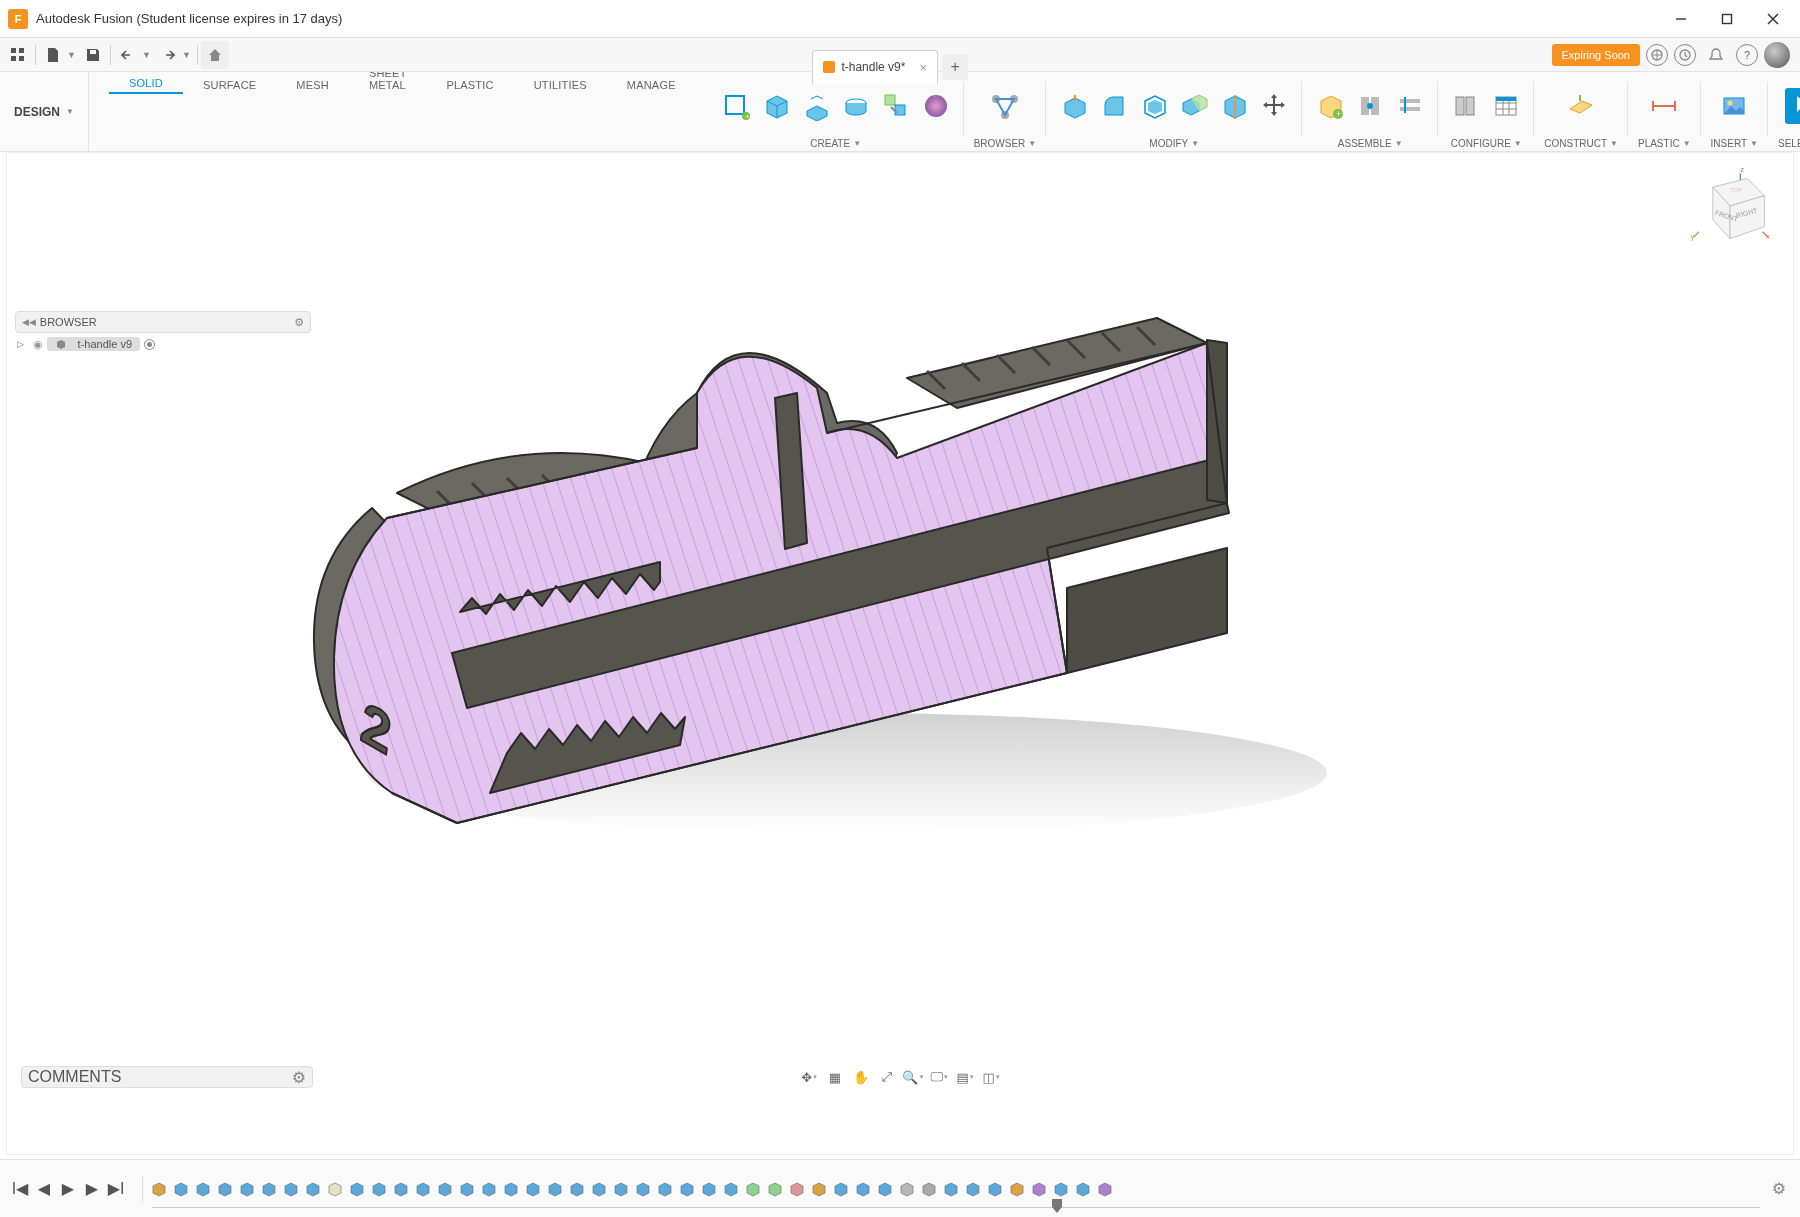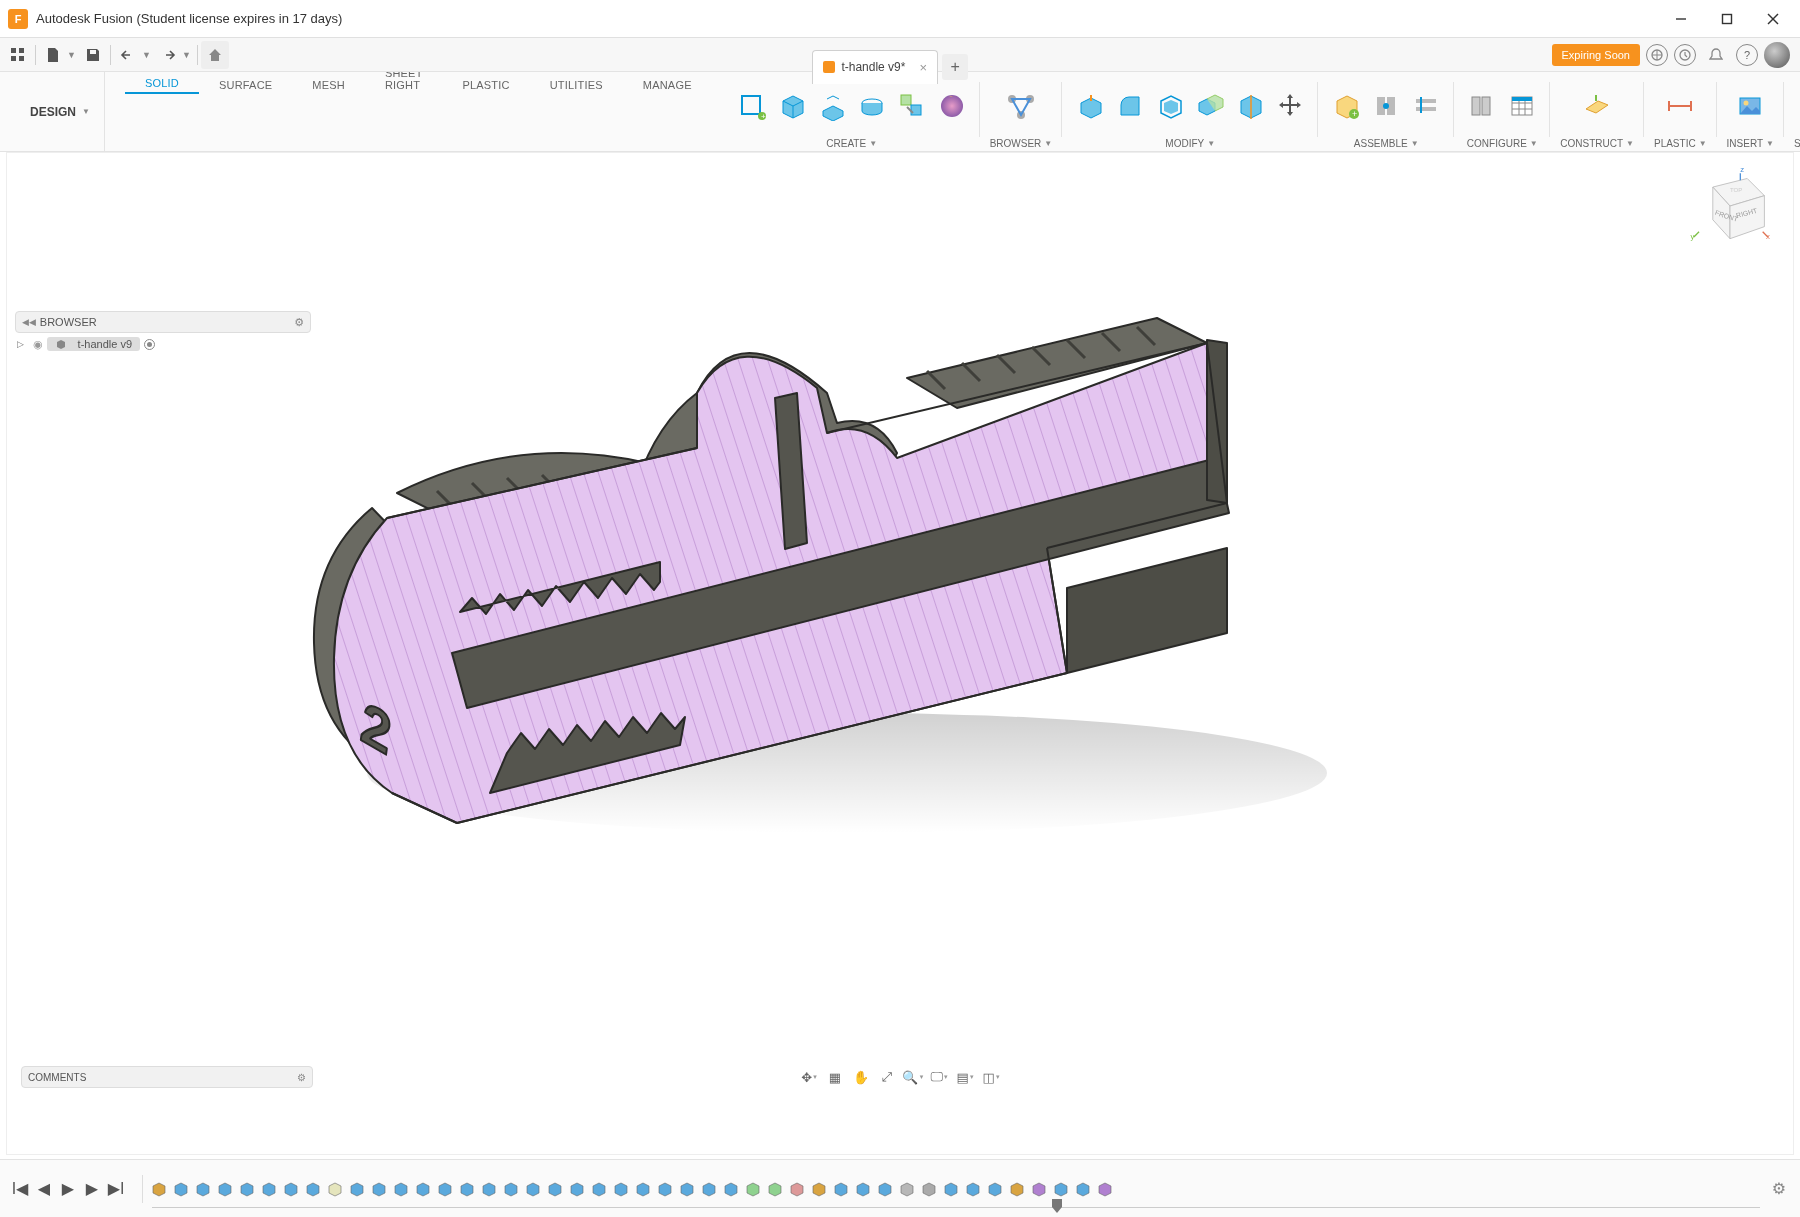--- a/index.html
+++ b/index.html
@@ -23,21 +23,21 @@
 .qat .doctab .cube-icon { width: 12px; height: 12px; background: #f7921e; border-radius: 2px; }
 .qat .doctab .close { color: #999; font-size: 13px; margin-left: 8px; }
 .qat .newtab { width: 26px; height: 26px; background: #eee; border-radius: 3px; display: flex; align-items: center; justify-content: center; color: #666; font-size: 16px; margin-left: 4px; }
 .qat .rightgrp { display: flex; align-items: center; gap: 6px; padding-right: 6px; }
 .qat .expiring { background: #f7921e; color: #fff; font-size: 11px; padding: 5px 10px; border-radius: 3px; }
 .qat .circicon { width: 22px; height: 22px; border-radius: 50%; border: 1.5px solid #888; display: flex; align-items: center; justify-content: center; font-size: 11px; color: #666; }
 .qat .avatar { width: 26px; height: 26px; border-radius: 50%; background: radial-gradient(circle at 40% 35%, #ccc, #555); }
 
 
 .ribbon { height: 80px; background: #fafafa; border-bottom: 1px solid #e3e3e3; display: flex; align-items: stretch; }
-.workspace { width: 118px; display: flex; align-items: center; justify-content: center; border-right: 1px solid #e3e3e3; padding-left: 16px; }
+.workspace { width: 118px; display: flex; align-items: center; justify-content: center; border-right: 1px solid #e3e3e3; }
 .workspace .wsbtn { padding: 8px 14px; font-size: 12px; font-weight: 600; color: #444; display: flex; align-items: center; gap: 6px; }
 .ribbon-tabs-area { flex: 1; display: flex; flex-direction: row; }
 .rtabs { height: 22px; display: flex; align-items: flex-end; gap: 0; padding-left: 20px; }
 .rtab { font-size: 11px; color: #666; padding: 3px 20px; letter-spacing: 0.2px; }
 .rtab.active { color: #0696d7; border-bottom: 2px solid #0696d7; }
 .rcontent { flex: 1; display: flex; align-items: stretch; padding: 2px 8px 0 12px; }
 .rgroup { display: flex; flex-direction: column; align-items: center; justify-content: flex-end; padding: 0 10px 2px; position: relative; }
 .rgroup::after { content: ""; position: absolute; right: 0; top: 8px; bottom: 14px; width: 1px; background: #e3e3e3; }
 .rgroup:last-child::after { display: none; }
 .rgroup .icons { display: flex; align-items: center; gap: 4px; flex: 1; }
@@ -56,21 +56,21 @@
 .browser .brow .chip { background: #ddd; border-radius: 3px; padding: 1px 8px; display: flex; align-items: center; gap: 11px; }
 .browser .brow .radio { width: 11px; height: 11px; border: 1px solid #888; border-radius: 50%; display: inline-block; position: relative; }
 .browser .brow .radio::after { content: ""; position: absolute; inset: 2px; background: #888; border-radius: 50%; }
 
 
 .canvas { position: absolute; left: 6px; right: 6px; top: 152px; bottom: 62px; background: #fff; border: 1px solid #eee; }
 .viewcube { position: absolute; right: 20px; top: 10px; width: 86px; height: 86px; }
 .partimg { position: absolute; left: 220px; top: 130px; width: 1150px; height: 580px; }
 
 
-.comments { position: absolute; left: 14px; bottom: 66px; width: 292px; height: 22px; background: #f1f1f1; border: 1px solid #ddd; border-radius: 4px; display: flex; align-items: center; padding: 0 6px; font-size: 10px; color: #555; }
+.comments { position: absolute; left: 14px; bottom: 66px; width: 292px; height: 22px; background: #f1f1f1; border: 1px solid #ddd; border-radius: 4px; display: flex; align-items: center; padding: 0 6px; font-size: 16px; color: #555; }
 .comments .gear { margin-left: auto; color: #888; }
 
 
 .navtools { position: absolute; left: 50%; transform: translateX(-50%); bottom: 66px; display: flex; gap: 4px; align-items: center; }
 .navtools .nt { width: 22px; height: 22px; display: flex; align-items: center; justify-content: center; color: #666; font-size: 13px; }
 .navtools .nt .dd { font-size: 7px; margin-left: 1px; color: #999; }
 
 
 .timeline { position: absolute; left: 0; right: 0; bottom: 0; height: 58px; background: #fafafa; border-top: 1px solid #e3e3e3; display: flex; align-items: center; padding: 0 10px; }
 .timeline .play { display: flex; gap: 4px; margin-right: 10px; }
@@ -189,21 +189,21 @@
     <div class="wsbtn">
         <span>DESIGN</span>
         <span style="font-size:8px;color:#888">▼</span>
       </div>
   </div>
   <div class="ribbon-tabs-area">
     <div class="rtabs">
       <div class="rtab active">SOLID</div>
       <div class="rtab">SURFACE</div>
       <div class="rtab">MESH</div>
-      <div class="rtab">SHEET RIGHT</div>
+      <div class="rtab">SHEET METAL</div>
       <div class="rtab">PLASTIC</div>
       <div class="rtab">UTILITIES</div>
       <div class="rtab">MANAGE</div>
     </div>
     <div class="rcontent">
 
       <div class="rgroup">
         <div class="icons">
           <div class="rbigicon">
               <svg width="30" height="30">

